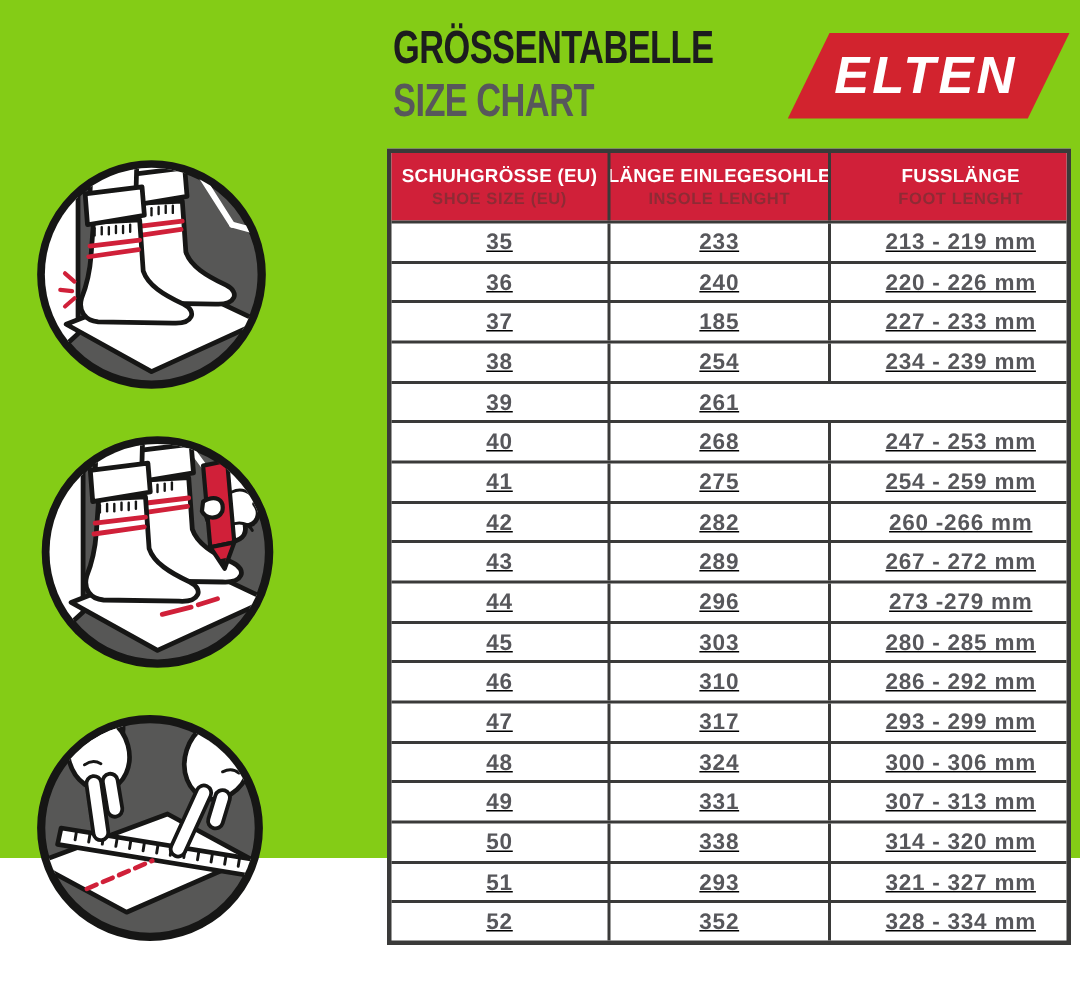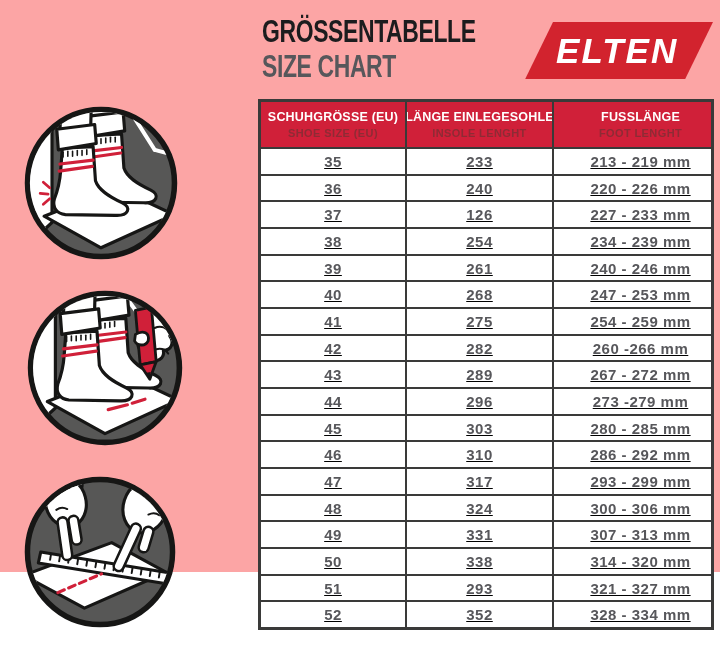--- a/index.html
+++ b/index.html
@@ -10,21 +10,21 @@
     --line-dark:#3a3a39;
     --illus-gray:#575756;
     --sub-red:#8e2b35;
   }
   *{box-sizing:border-box;}
   html,body{margin:0;padding:0;}
   body{
     width:720px;height:660px;background:#fff;overflow:hidden;
     font-family:"Liberation Sans", sans-serif;
   }
-  .page{position:relative;width:720px;height:572px;background:#fca5a5;}
+  .page{position:relative;width:720px;height:572px;background:#84cc16;}
 
   
   .title-block{position:absolute;left:262px;top:16px;}
   .title-line{
     font-weight:bold;font-size:31px;line-height:31px;letter-spacing:-0.5px;
     transform:scaleX(0.74);transform-origin:left top;white-space:nowrap;
   }
   .title-de{color:var(--ink);}
   .title-en{color:var(--text-gray);margin-top:4px;}
 
@@ -267,32 +267,31 @@
           <div class="tcell c1">233</div>
           <div class="tcell c2">213 - 219 mm</div>
         </div>
         <div class="trow">
           <div class="tcell c0">36</div>
           <div class="tcell c1">240</div>
           <div class="tcell c2">220 - 226 mm</div>
         </div>
         <div class="trow">
           <div class="tcell c0">37</div>
-          <div class="tcell c1">126</div>
+          <div class="tcell c1">185</div>
           <div class="tcell c2">227 - 233 mm</div>
         </div>
         <div class="trow">
           <div class="tcell c0">38</div>
           <div class="tcell c1">254</div>
           <div class="tcell c2">234 - 239 mm</div>
         </div>
         <div class="trow">
           <div class="tcell c0">39</div>
           <div class="tcell c1">261</div>
-          <div class="tcell c2">240 - 246 mm</div>
         </div>
         <div class="trow">
           <div class="tcell c0">40</div>
           <div class="tcell c1">268</div>
           <div class="tcell c2">247 - 253 mm</div>
         </div>
         <div class="trow">
           <div class="tcell c0">41</div>
           <div class="tcell c1">275</div>
           <div class="tcell c2">254 - 259 mm</div>

